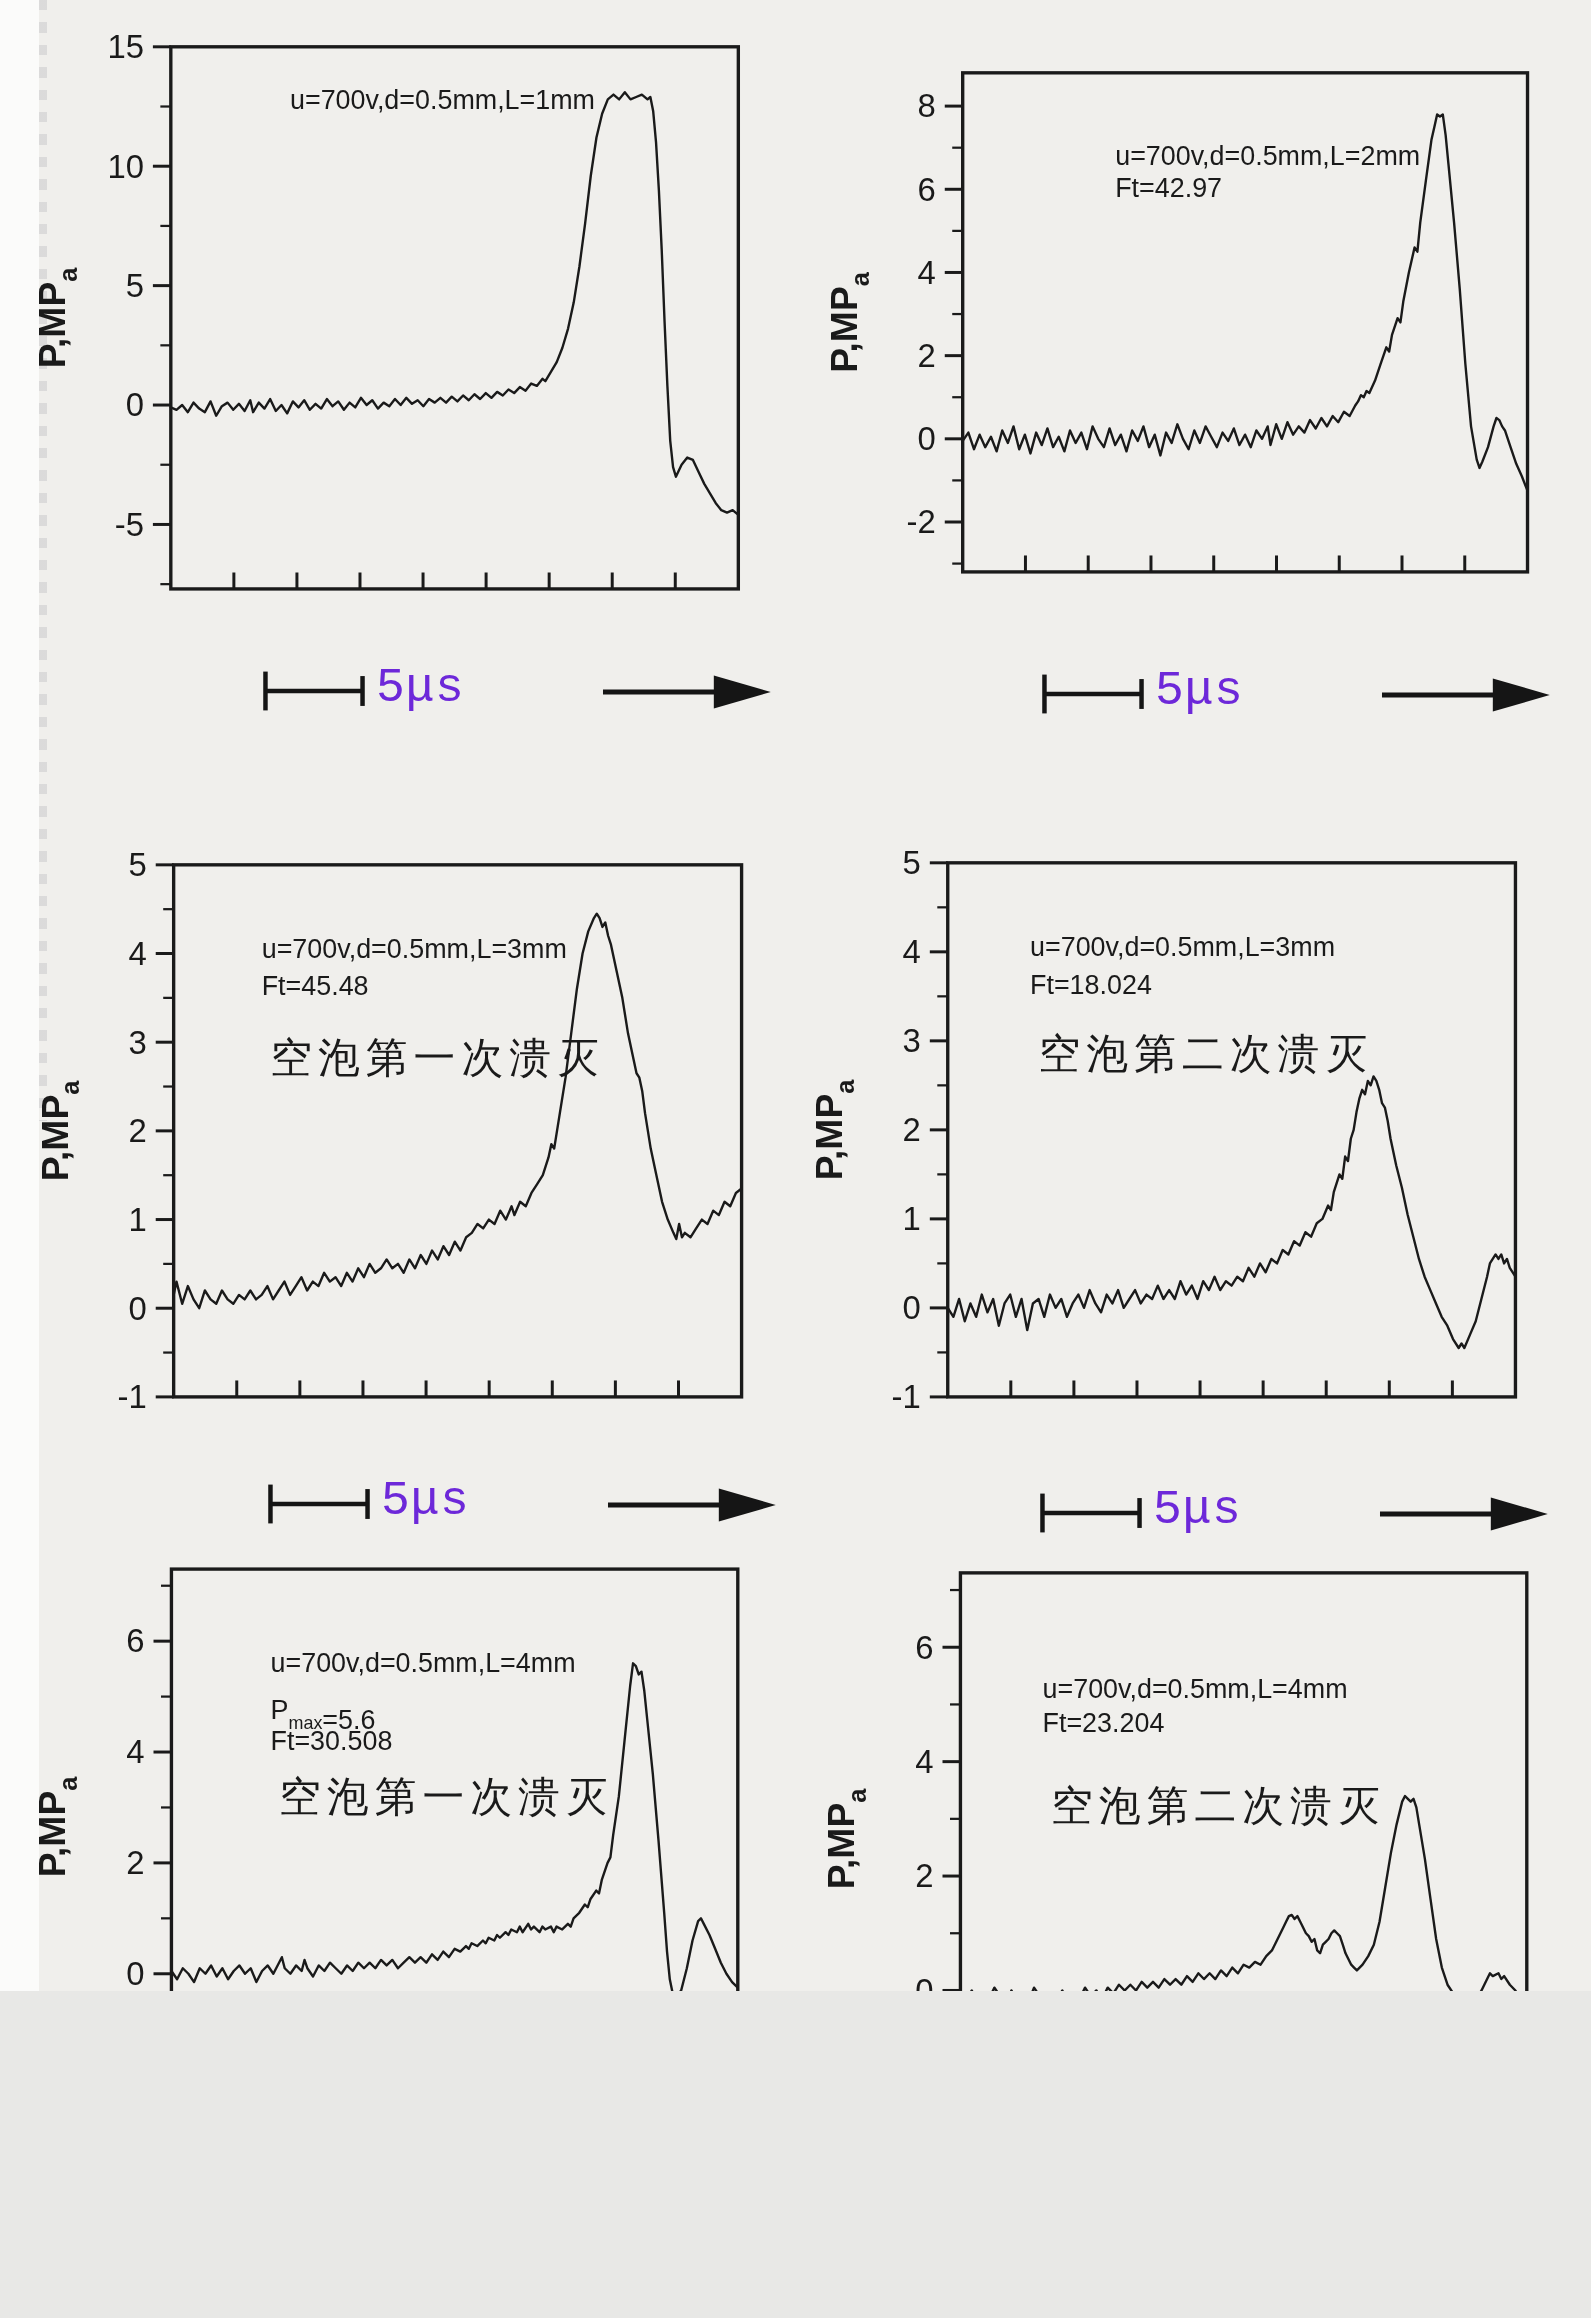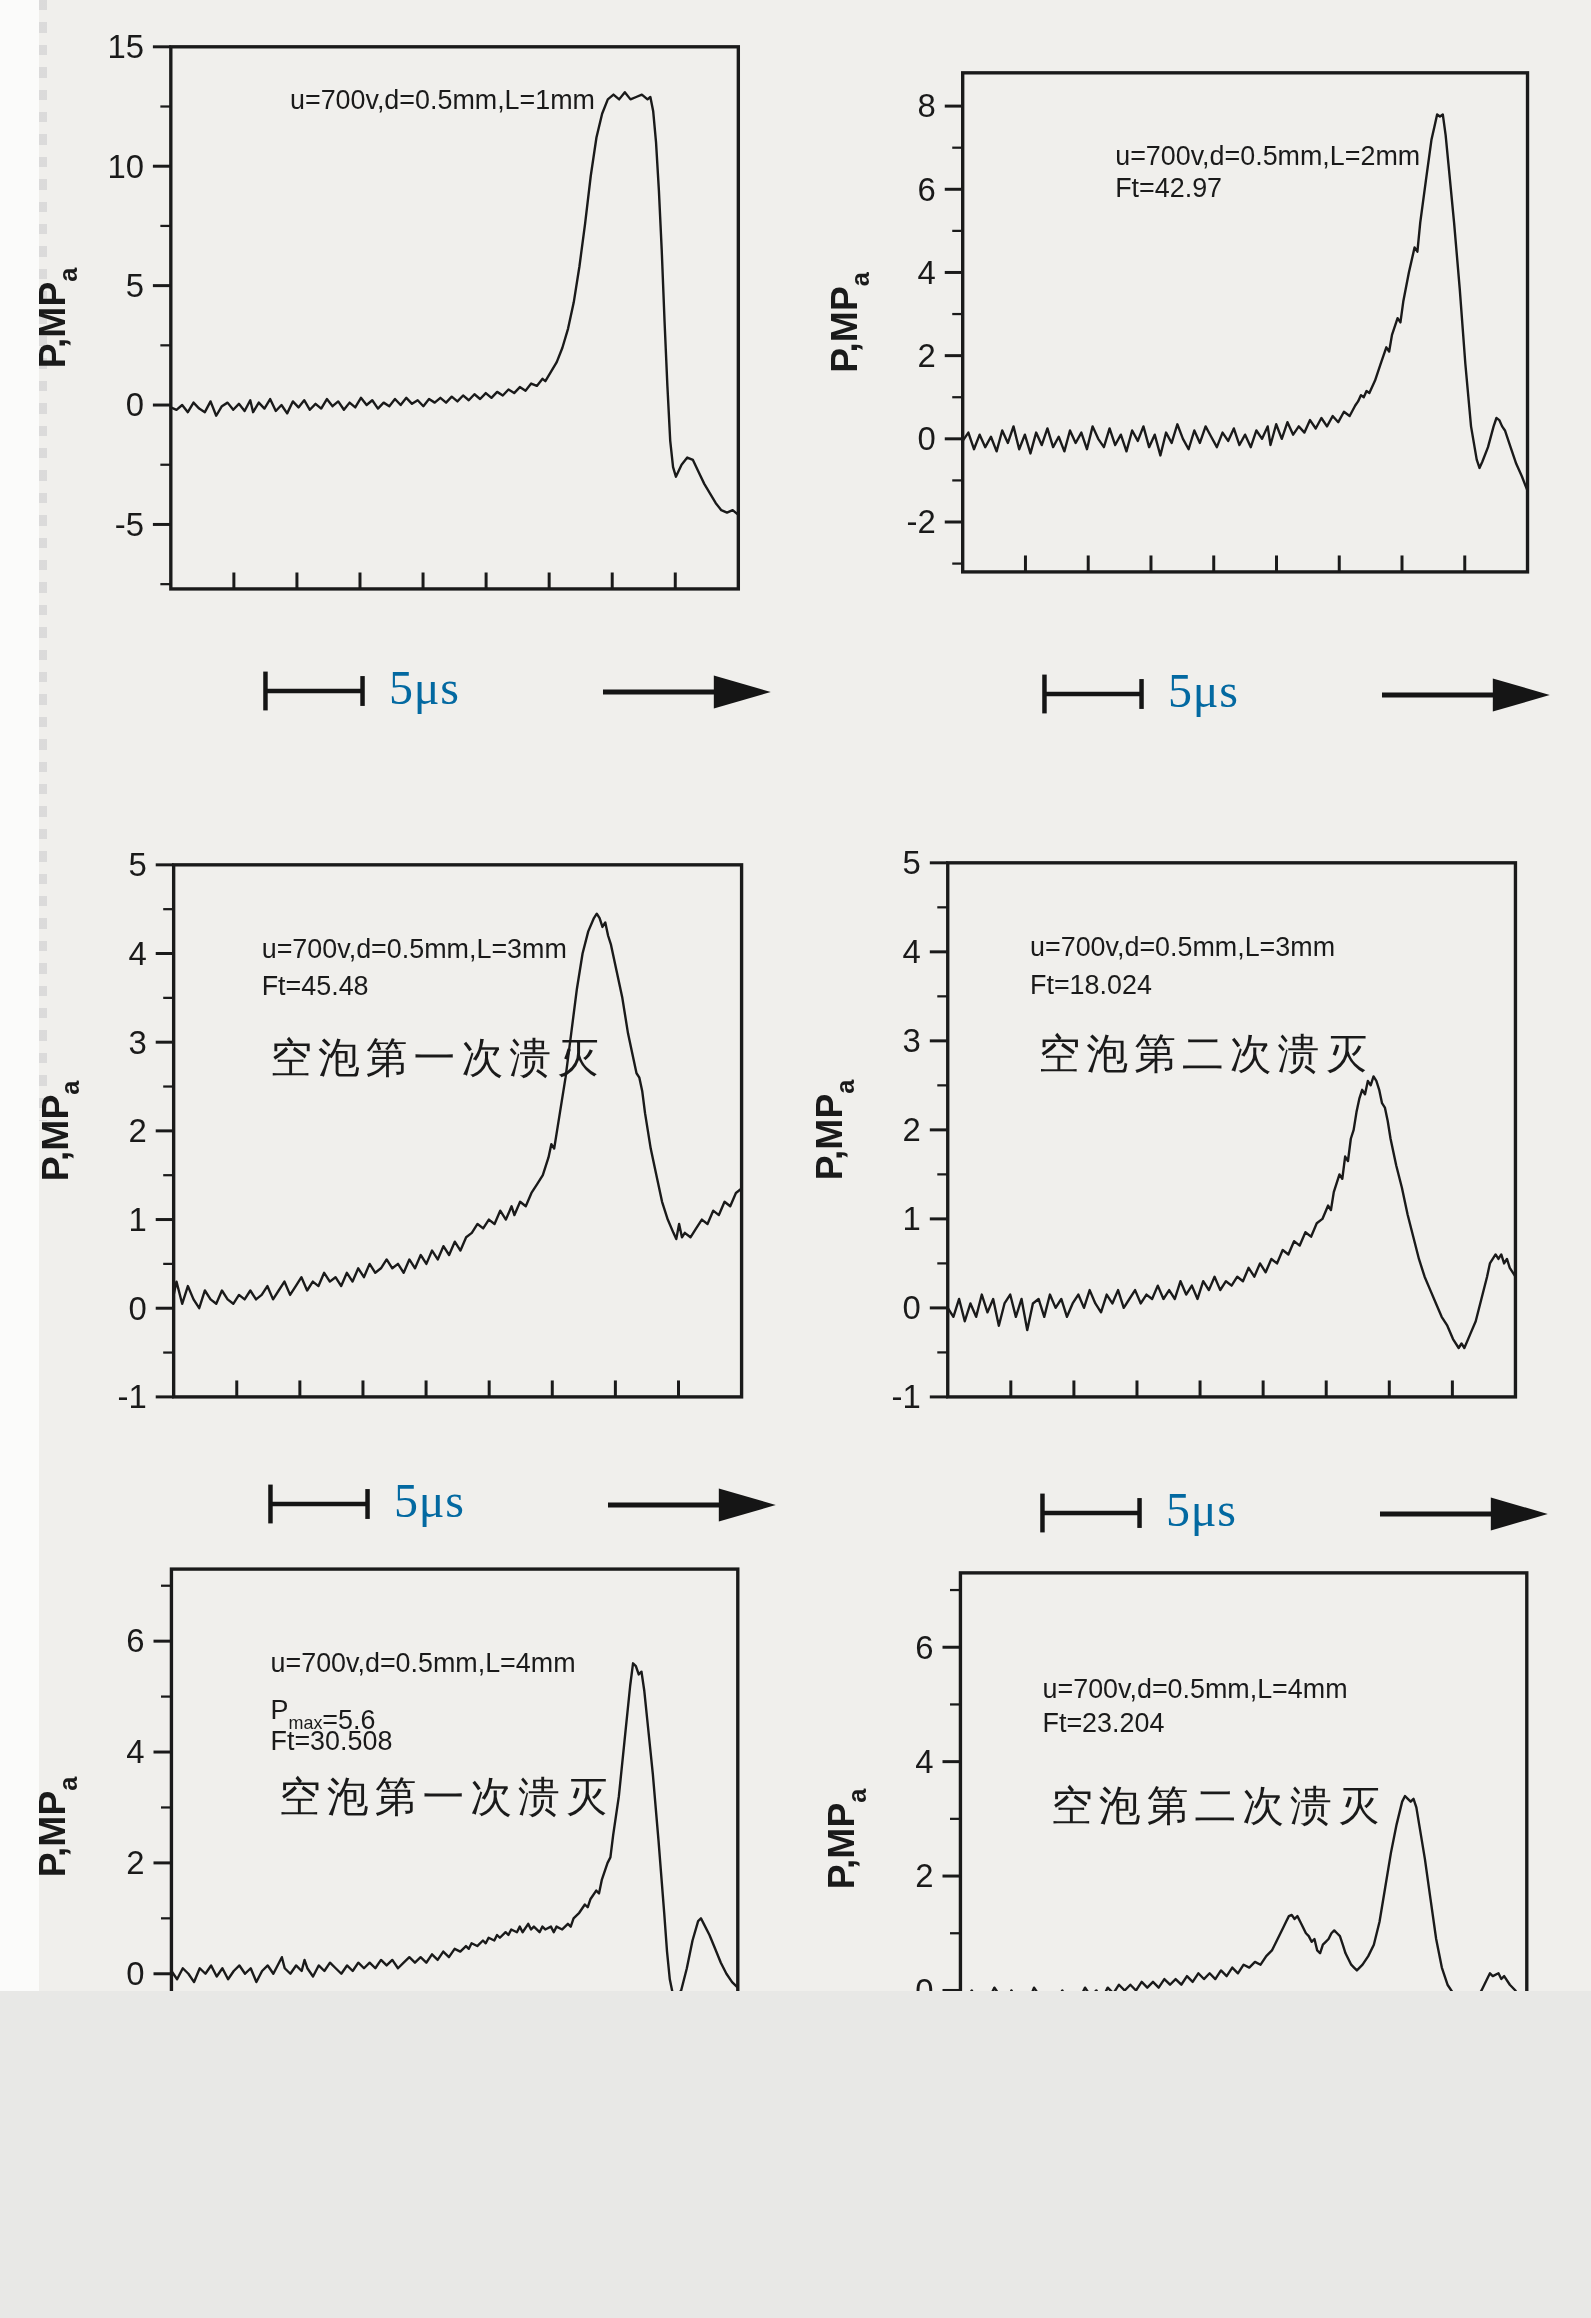--- a/index.html
+++ b/index.html
@@ -22,23 +22,23 @@
       rgba(180,180,185,0.35) 0px, rgba(180,180,185,0.35) 10.5px,
       rgba(240,239,236,0.0) 10.5px, rgba(240,239,236,0.0) 22.4px);
   }
   .chart{position:absolute;}
   .chart svg{display:block;}
   .scalebar{
     position:absolute;height:60px;width:523px;
     display:flex;align-items:center;
   }
   .sb-label{
-    font-family:Liberation Serif, serif;
-    font-size:48px;color:#0369a1;line-height:1;
-    margin-left:19px;margin-top:-6px;
+    font-family:Liberation Mono, monospace;
+    font-size:48px;color:#6d28d9;line-height:1;
+    margin-left:6px;margin-top:-6px;
     letter-spacing:0.7px;
   }
   .sb-arrow{position:absolute;left:342px;top:6.7px;}
 </style>
 </head>
 <body>
 
 <div class="page">
   <div class="scan-edge-strip"></div>
   <div class="scan-edge-line"></div>

